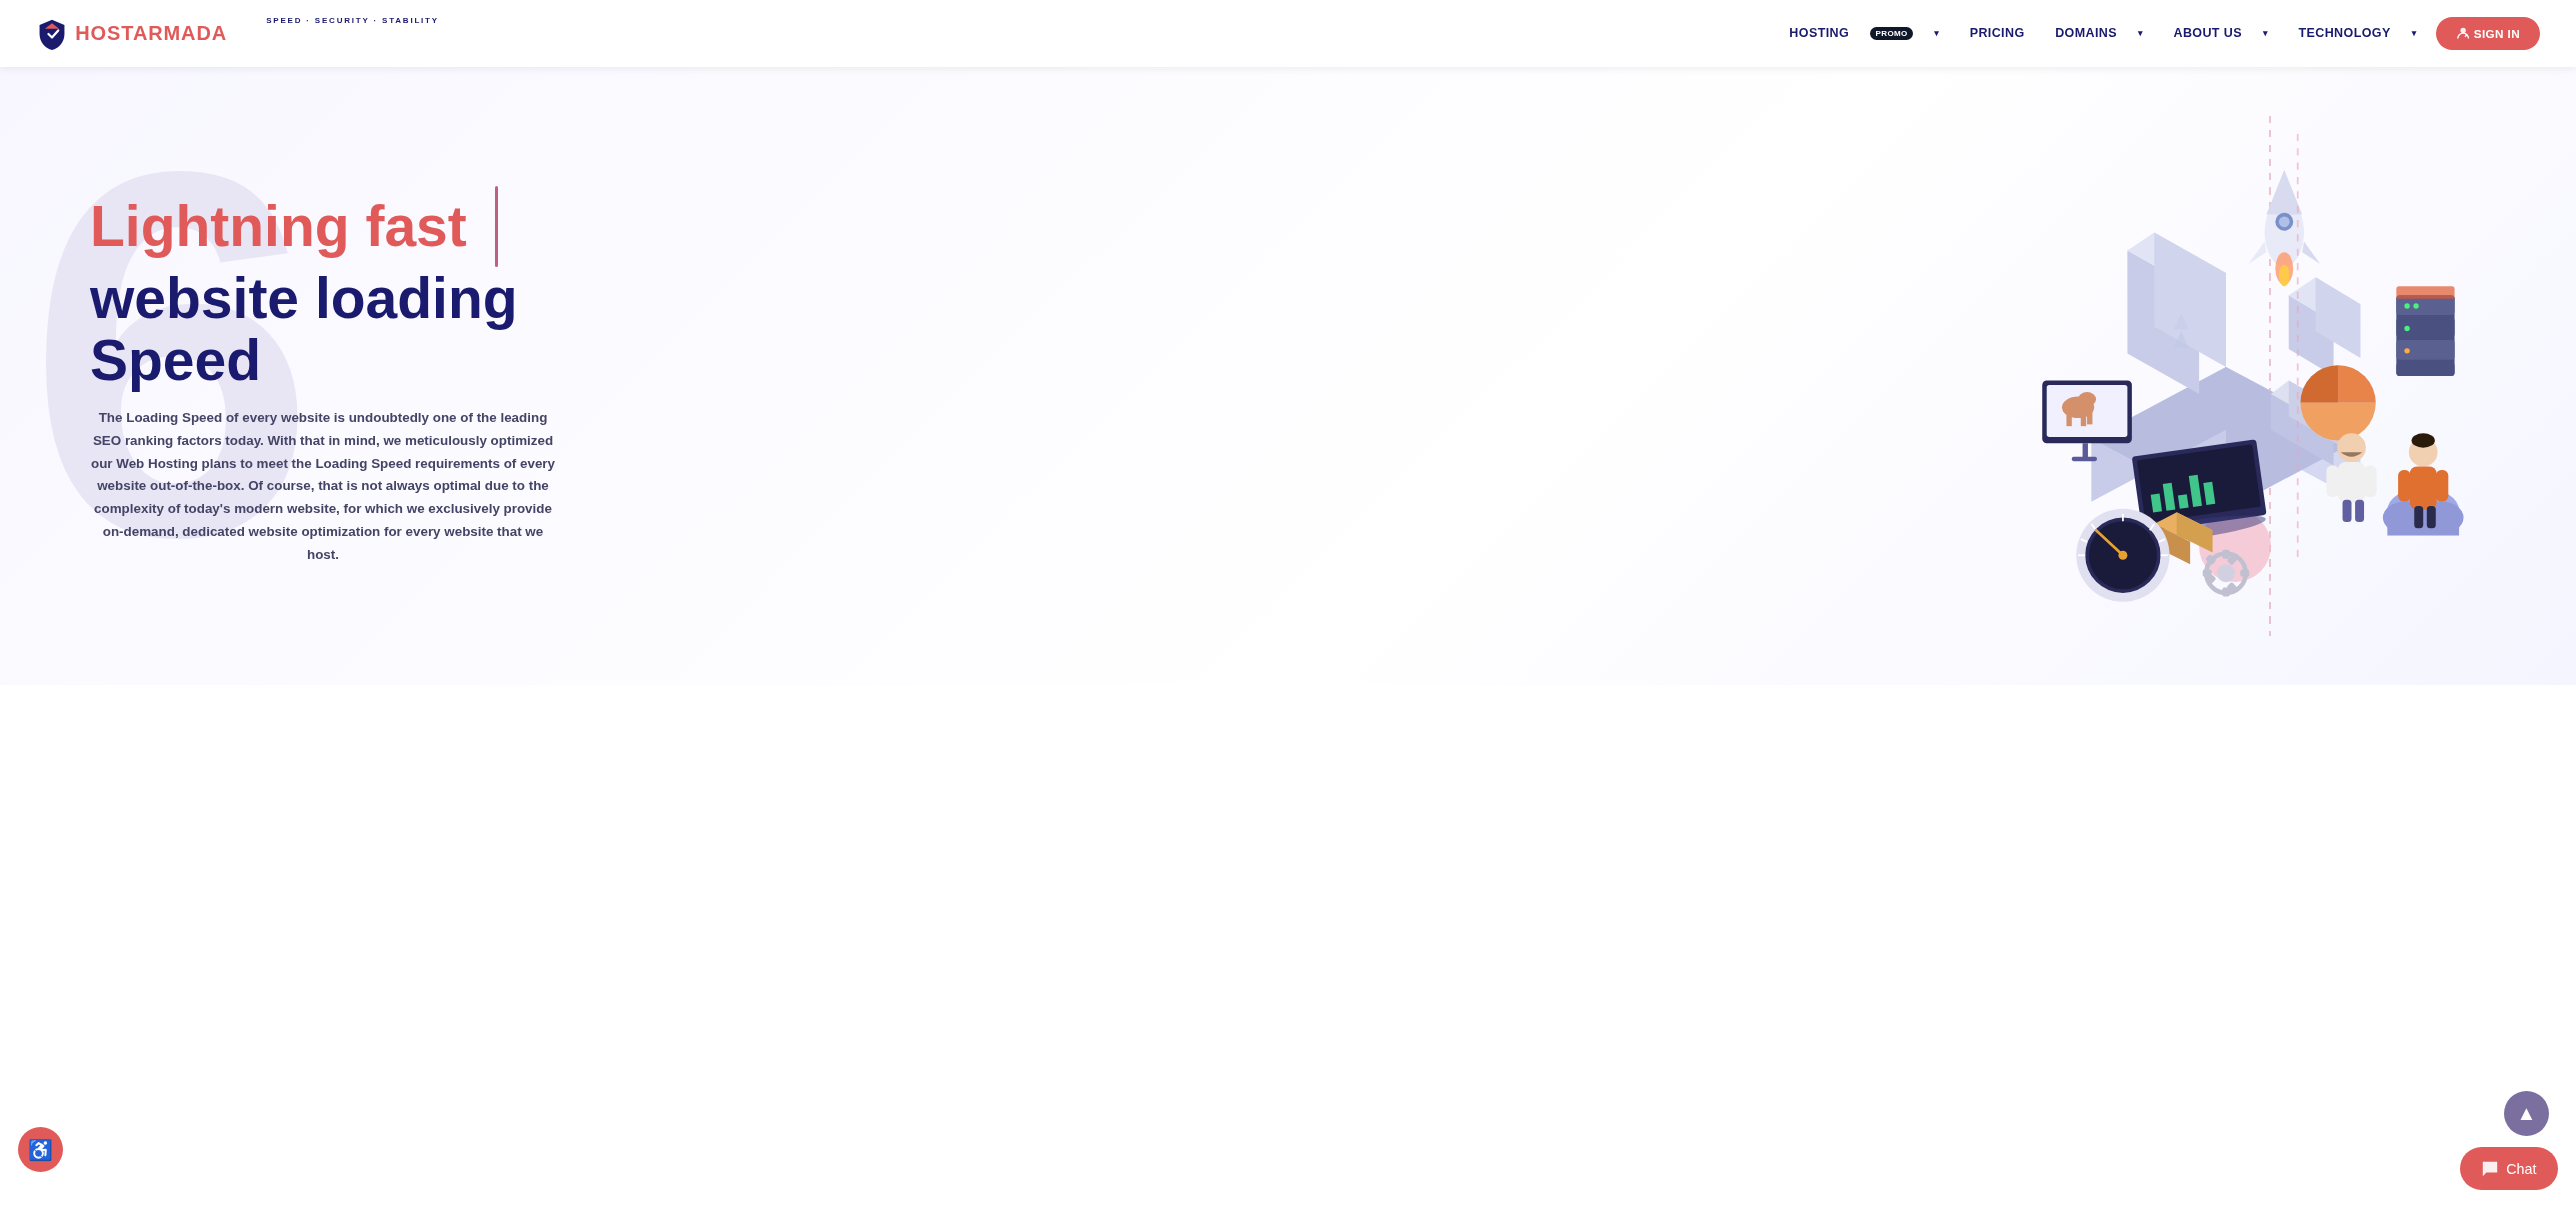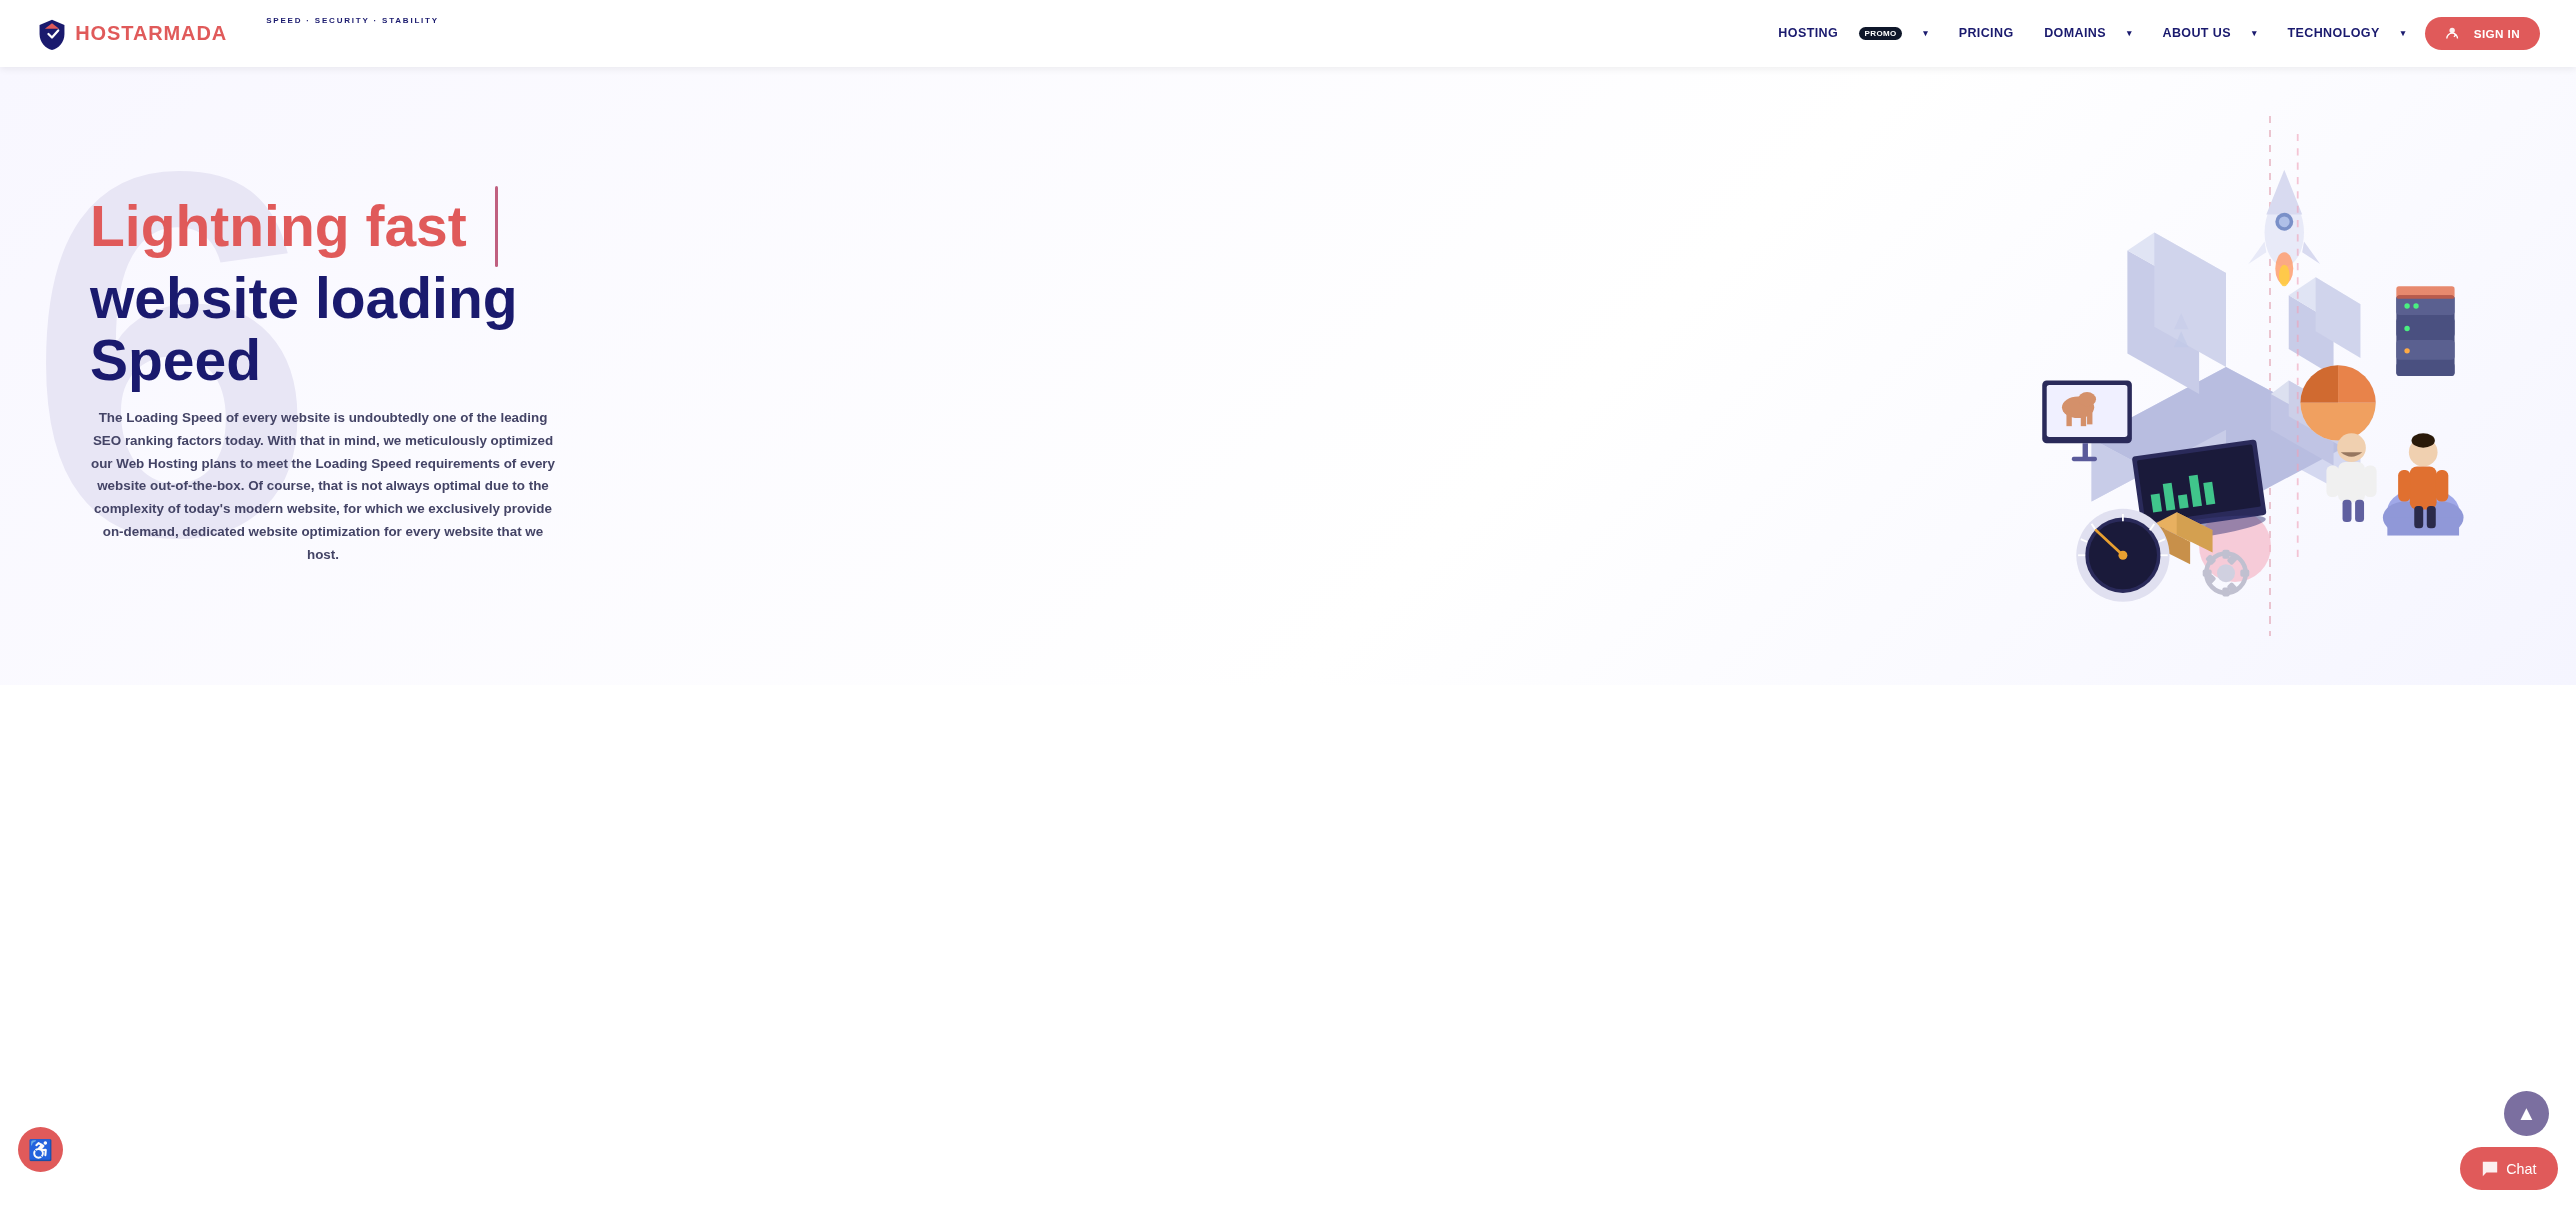--- a/index.html
+++ b/index.html
@@ -103,21 +103,21 @@
       background: #e05a5a;
       color: #fff;
       border: none;
       border-radius: 22.4px;
       padding: 9px 20px;
       font-size: 11.7px;
       font-weight: 700;
       cursor: pointer;
       display: flex;
       align-items: center;
-      gap: 14px;
+      gap: 3px;
       letter-spacing: 0.4px;
     }
 
     
     .hero {
       min-height: 618px;
       background: linear-gradient(135deg, #f8f7ff 0%, #fff 60%, #f5f5ff 100%);
       display: flex;
       align-items: center;
       justify-content: space-between;

